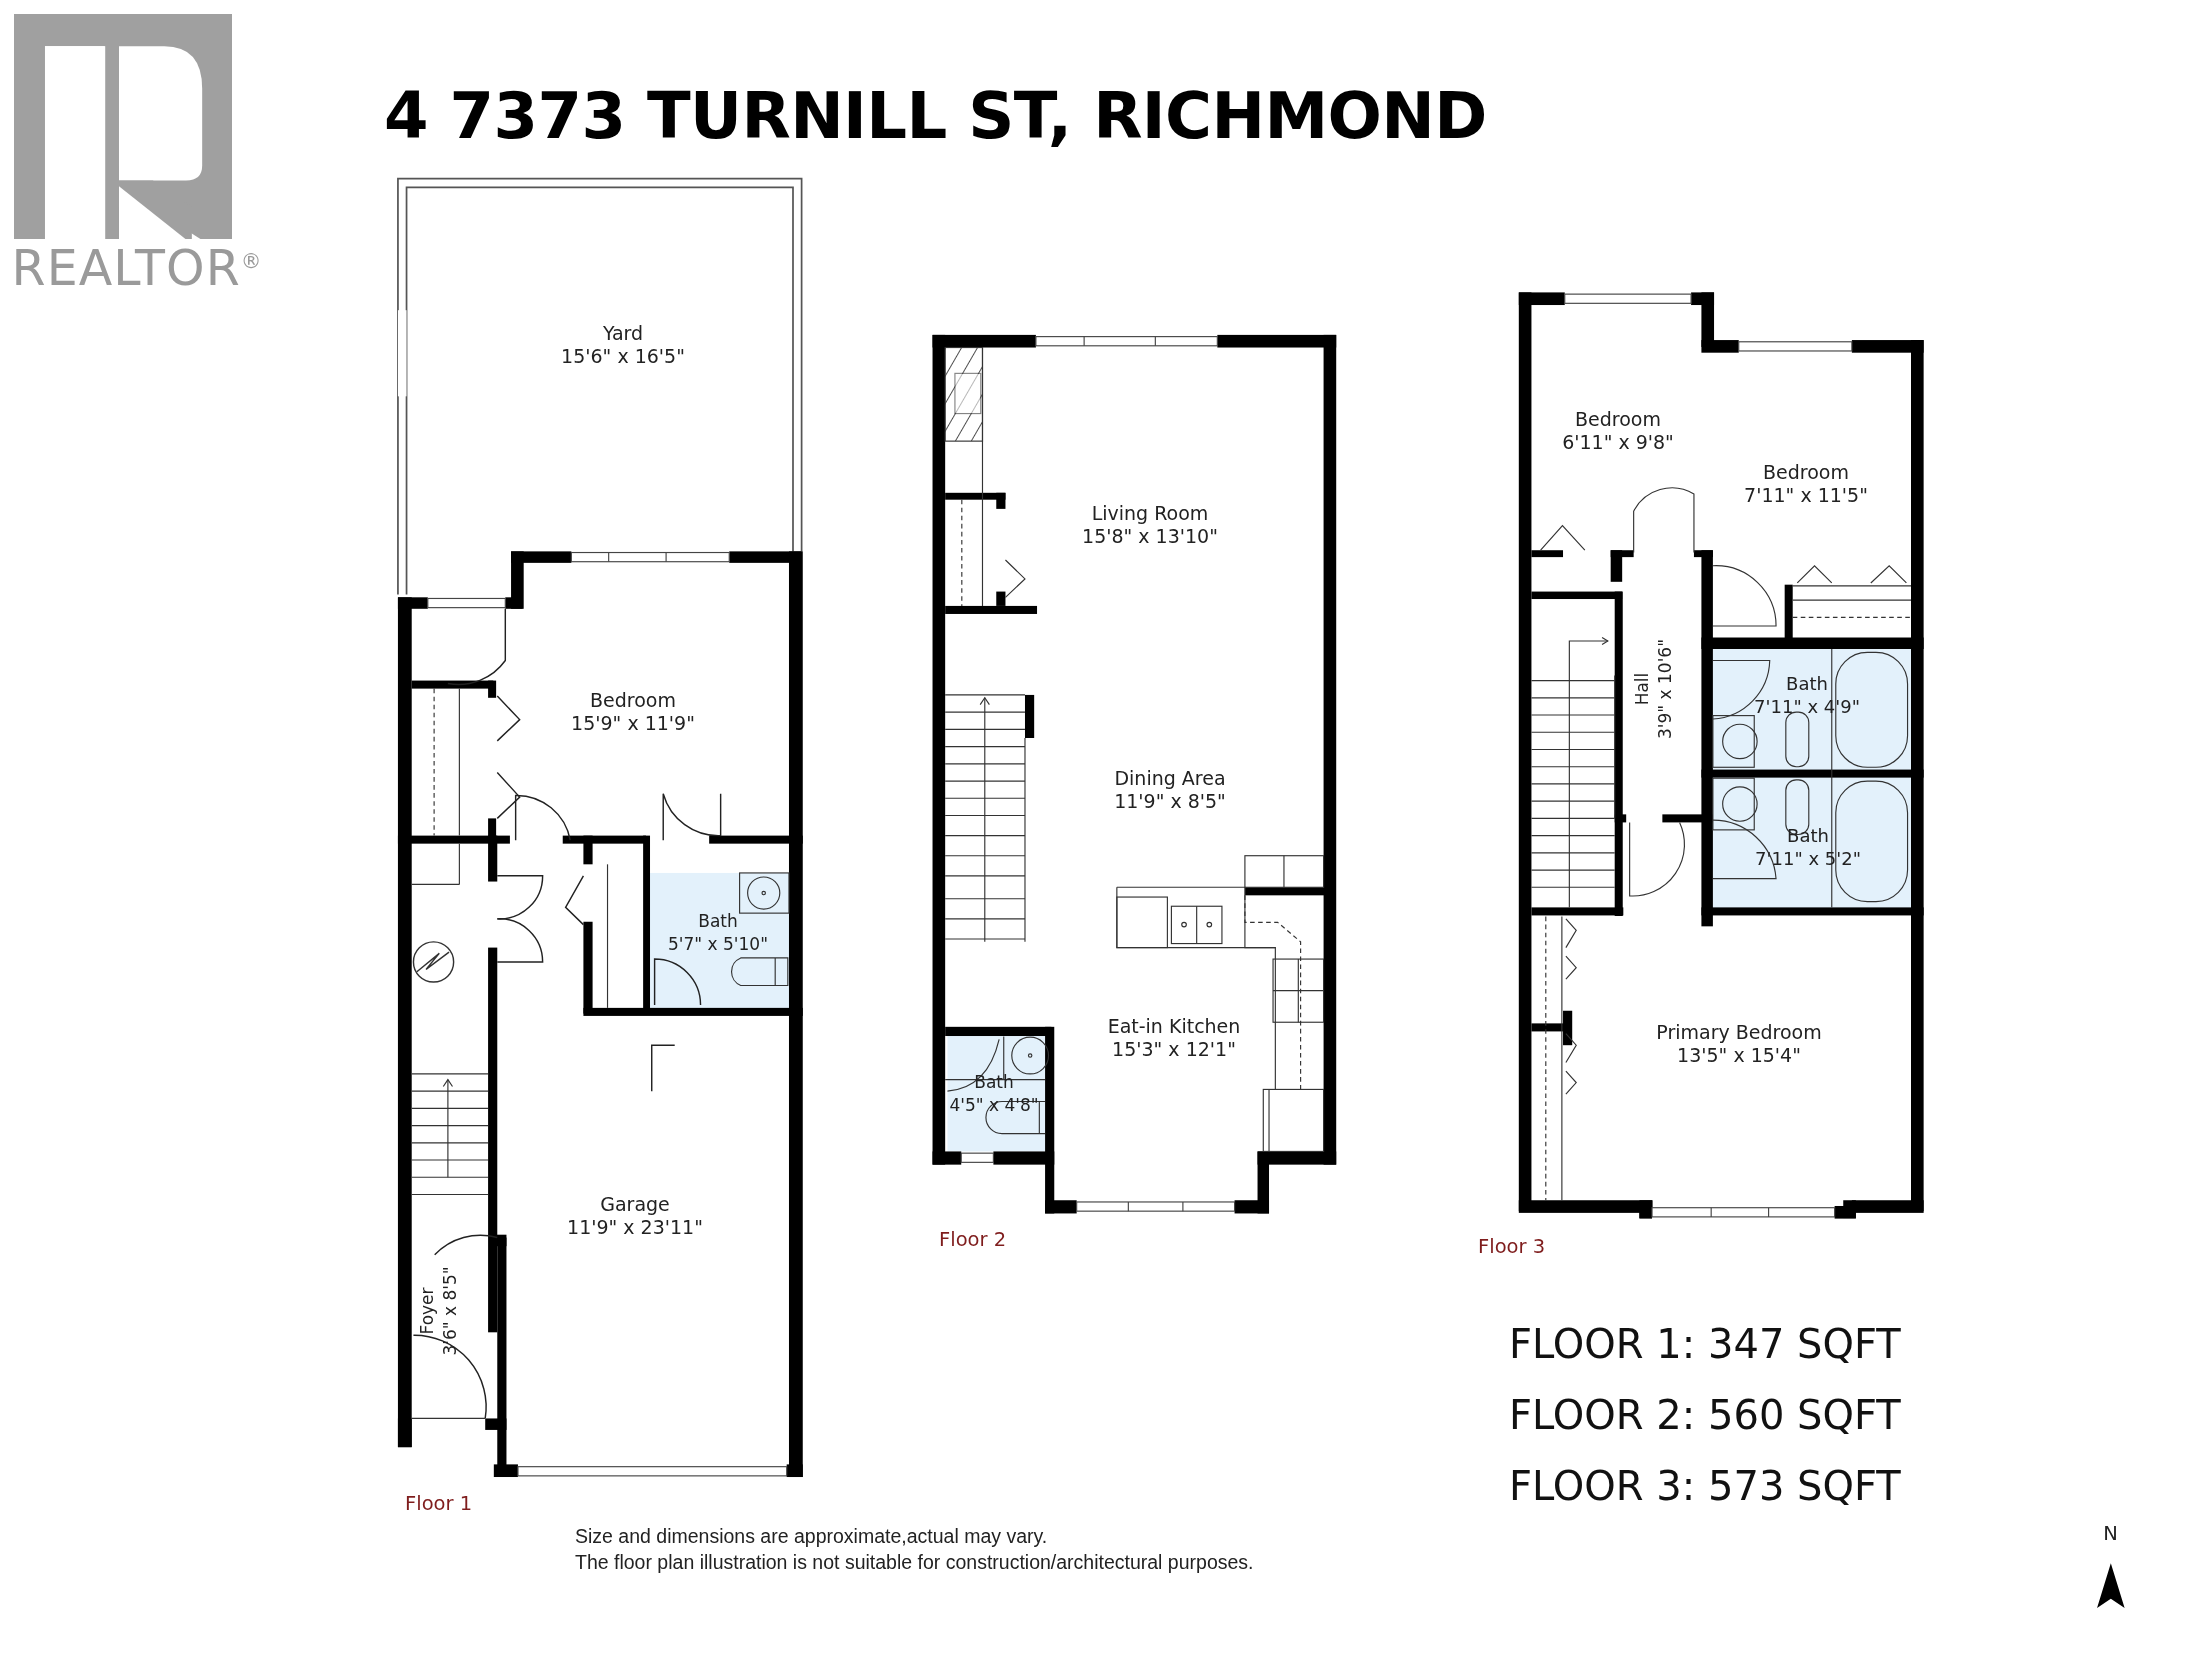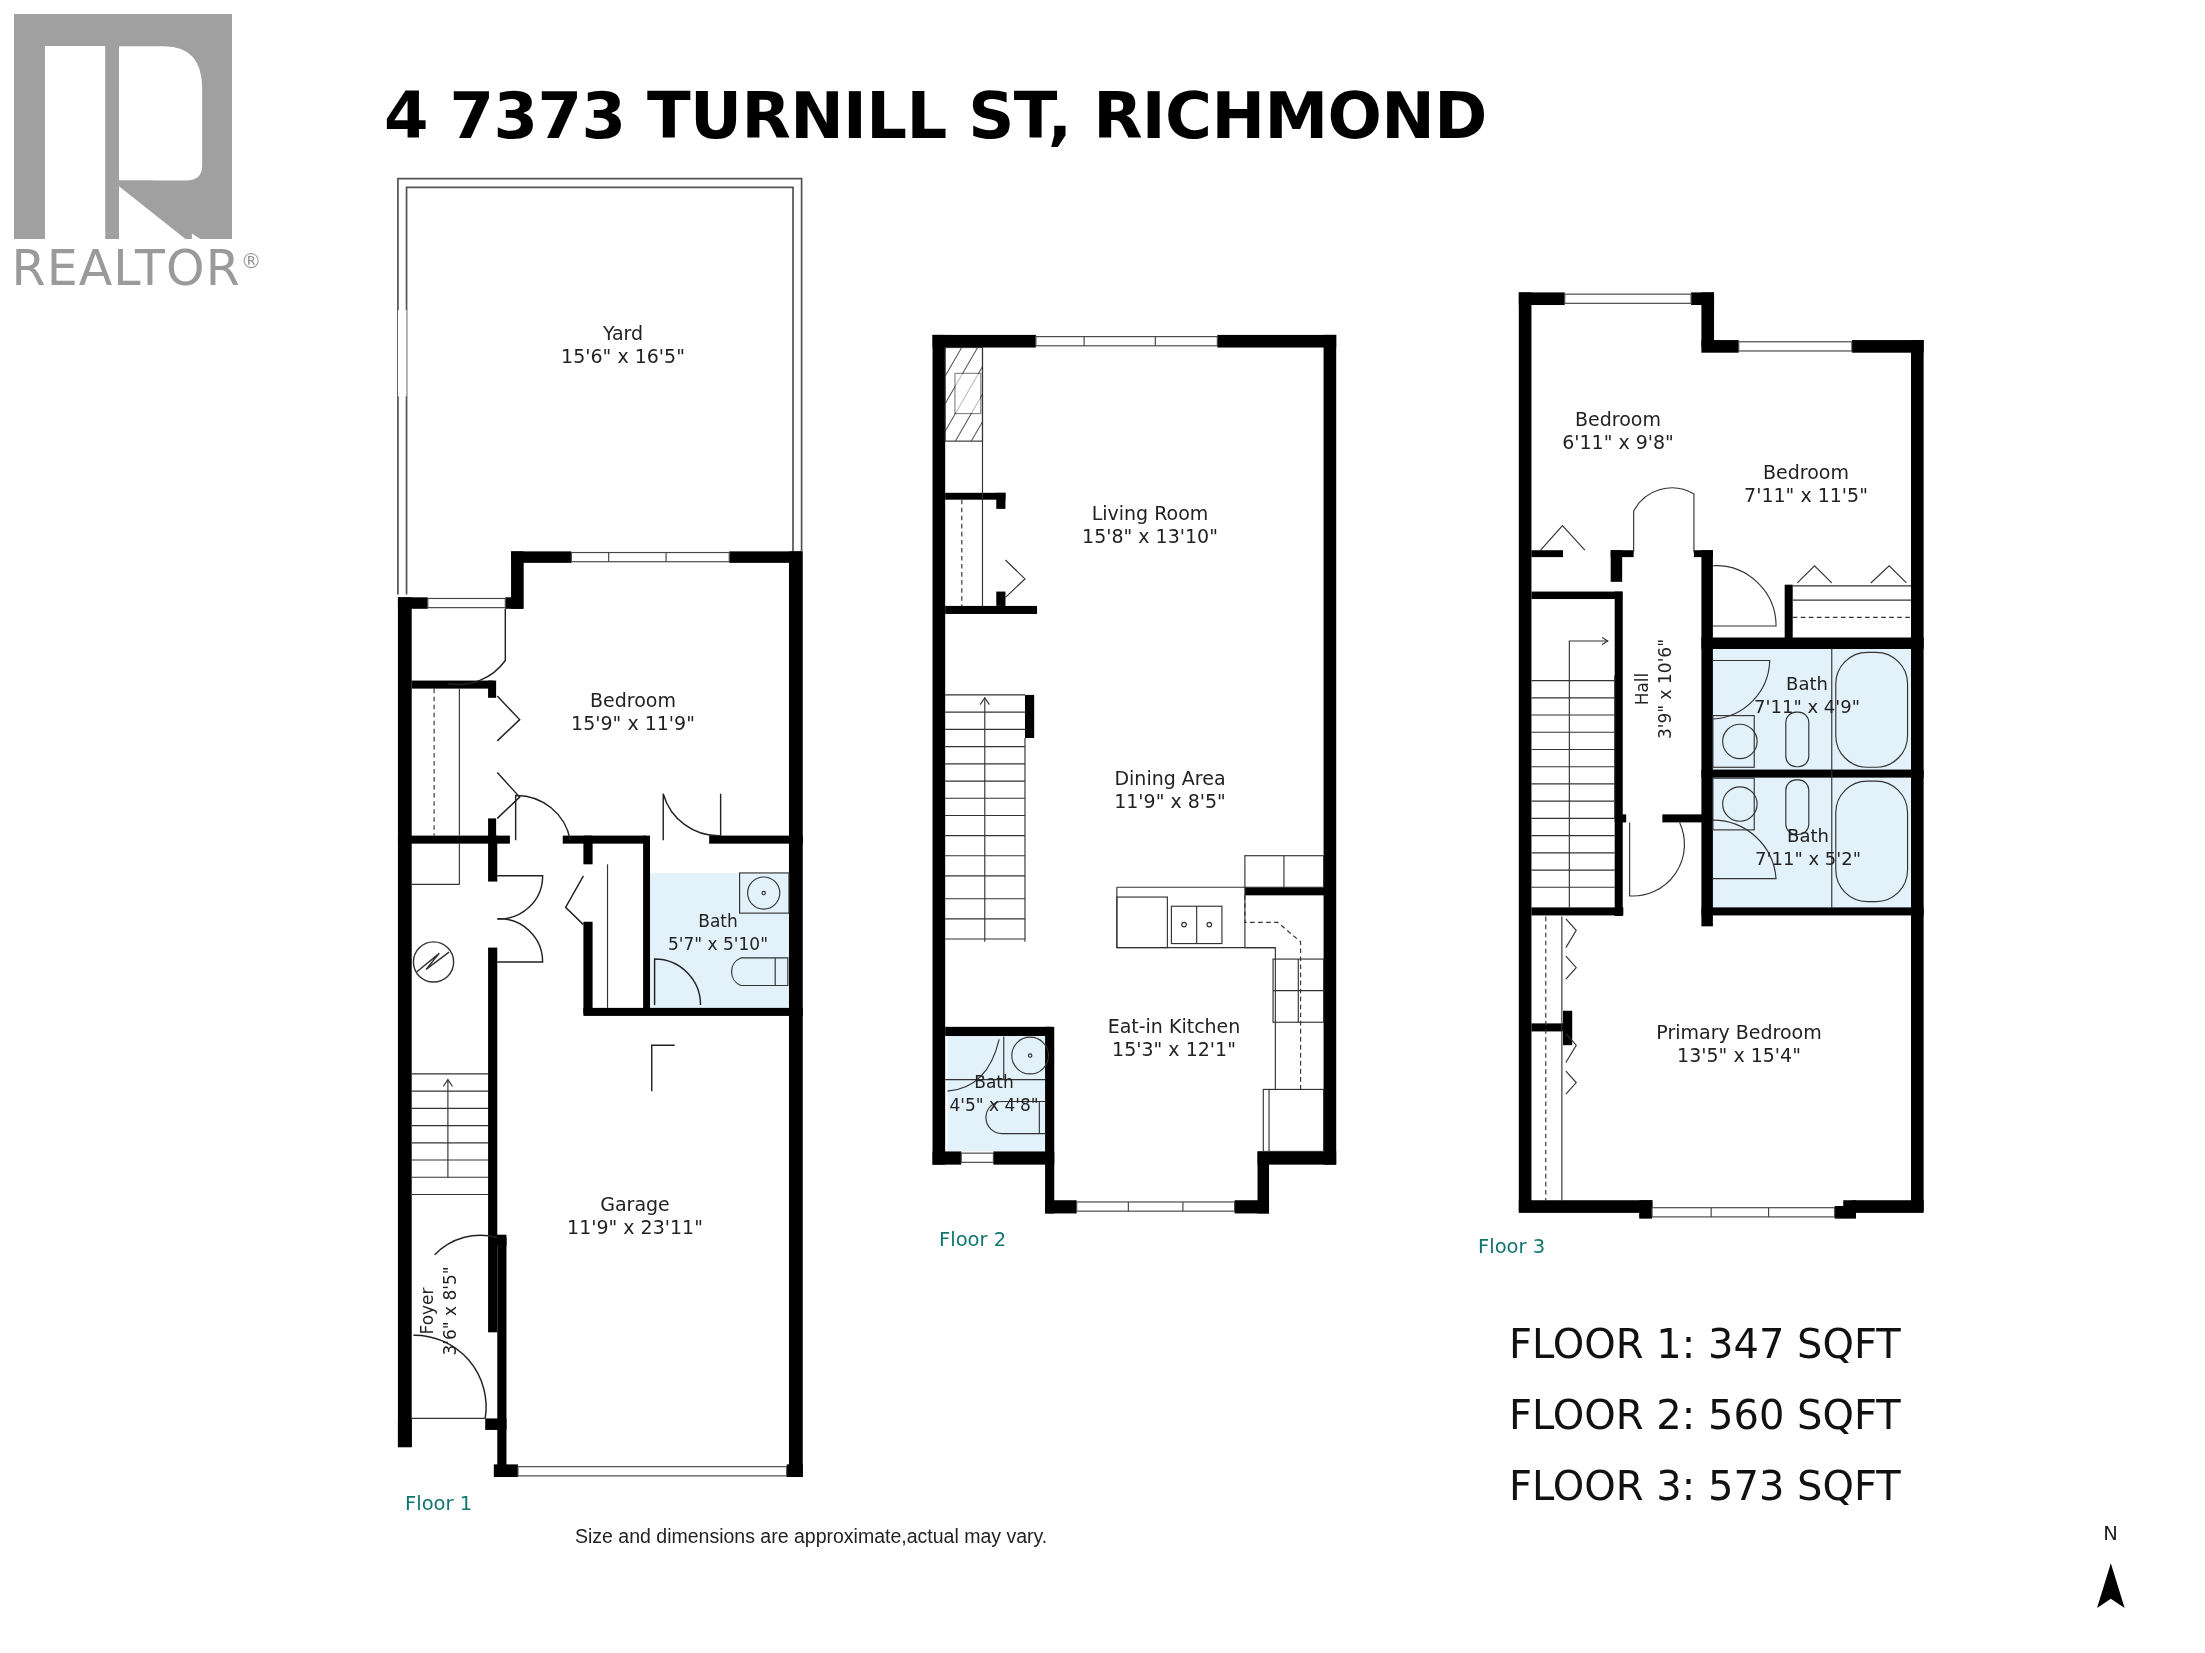--- a/index.html
+++ b/index.html
@@ -5,21 +5,21 @@
     html, body { margin: 0; padding: 0; background: #ffffff; }
     body { width: 2205px; height: 1654px; position: relative; overflow: hidden; font-family: "DejaVu Sans", sans-serif; color: #111; }
     .abs { position: absolute; }
     #logo-box { left: 13.8px; top: 13.8px; width: 218px; height: 225px; background: #a0a0a0; }
     #logo-word { left: 11.5px; top: 240px; font-family: "DejaVu Sans", sans-serif; font-size: 49px; color: #9a9a9a; letter-spacing: 1.1px; font-weight: 400; }
     #title { left: 384px; top: 79px; font-family: "DejaVu Sans", sans-serif; font-weight: 700; font-size: 64px; color: #000; letter-spacing: -0.6px; white-space: nowrap; }
     svg.plan { position: absolute; left: 0; top: 0; }
     .room-label { position: absolute; transform: translate(-50%, -50%); text-align: center; font-family: "DejaVu Sans", sans-serif; font-size: 19px; line-height: 23px; color: #222; white-space: nowrap; }
     .room-label .dim { display: block; }
     .room-label.vert { transform: translate(-50%, -50%) rotate(-90deg); }
-    .floor-label { position: absolute; font-family: "DejaVu Sans", sans-serif; font-size: 19.5px; color: #0f766e; }
+    .floor-label { position: absolute; font-family: "DejaVu Sans", sans-serif; font-size: 19.5px; color: #7f1d1d; }
     #sqft { left: 1509px; top: 1309px; font-family: "DejaVu Sans", sans-serif; }
     #sqft .row { font-size: 40px; line-height: 71px; color: #111; white-space: nowrap; }
     #sqft .row.total { font-weight: 700; }
     #disclaimer { left: 575px; top: 1523px; font-family: "Liberation Sans", sans-serif; font-size: 19.5px; line-height: 26px; color: #222; }
     #north { left: 2082px; top: 1522px; width: 57px; text-align: center; }
     #north .n { font-size: 19.5px; color: #222; display: block; }
   </style>
 </head>
 <body>
 
@@ -398,18 +398,19 @@
 <div class="floor-label" style="left:1478px; top:1235px;">Floor 3</div>
 
 <div id="sqft" class="abs">
   <div class="row">FLOOR 1: 347 SQFT</div>
   <div class="row">FLOOR 2: 560 SQFT</div>
   <div class="row">FLOOR 3: 573 SQFT</div>
 </div>
 
 <div id="disclaimer" class="abs">
   <div>Size and dimensions are approximate,actual may vary.</div>
+  <div>The floor plan illustration is not suitable for construction/architectural purposes.</div>
 </div>
 
 <div id="north" class="abs">
   <span class="n">N</span>
 </div>
 
 
 </body></html>

